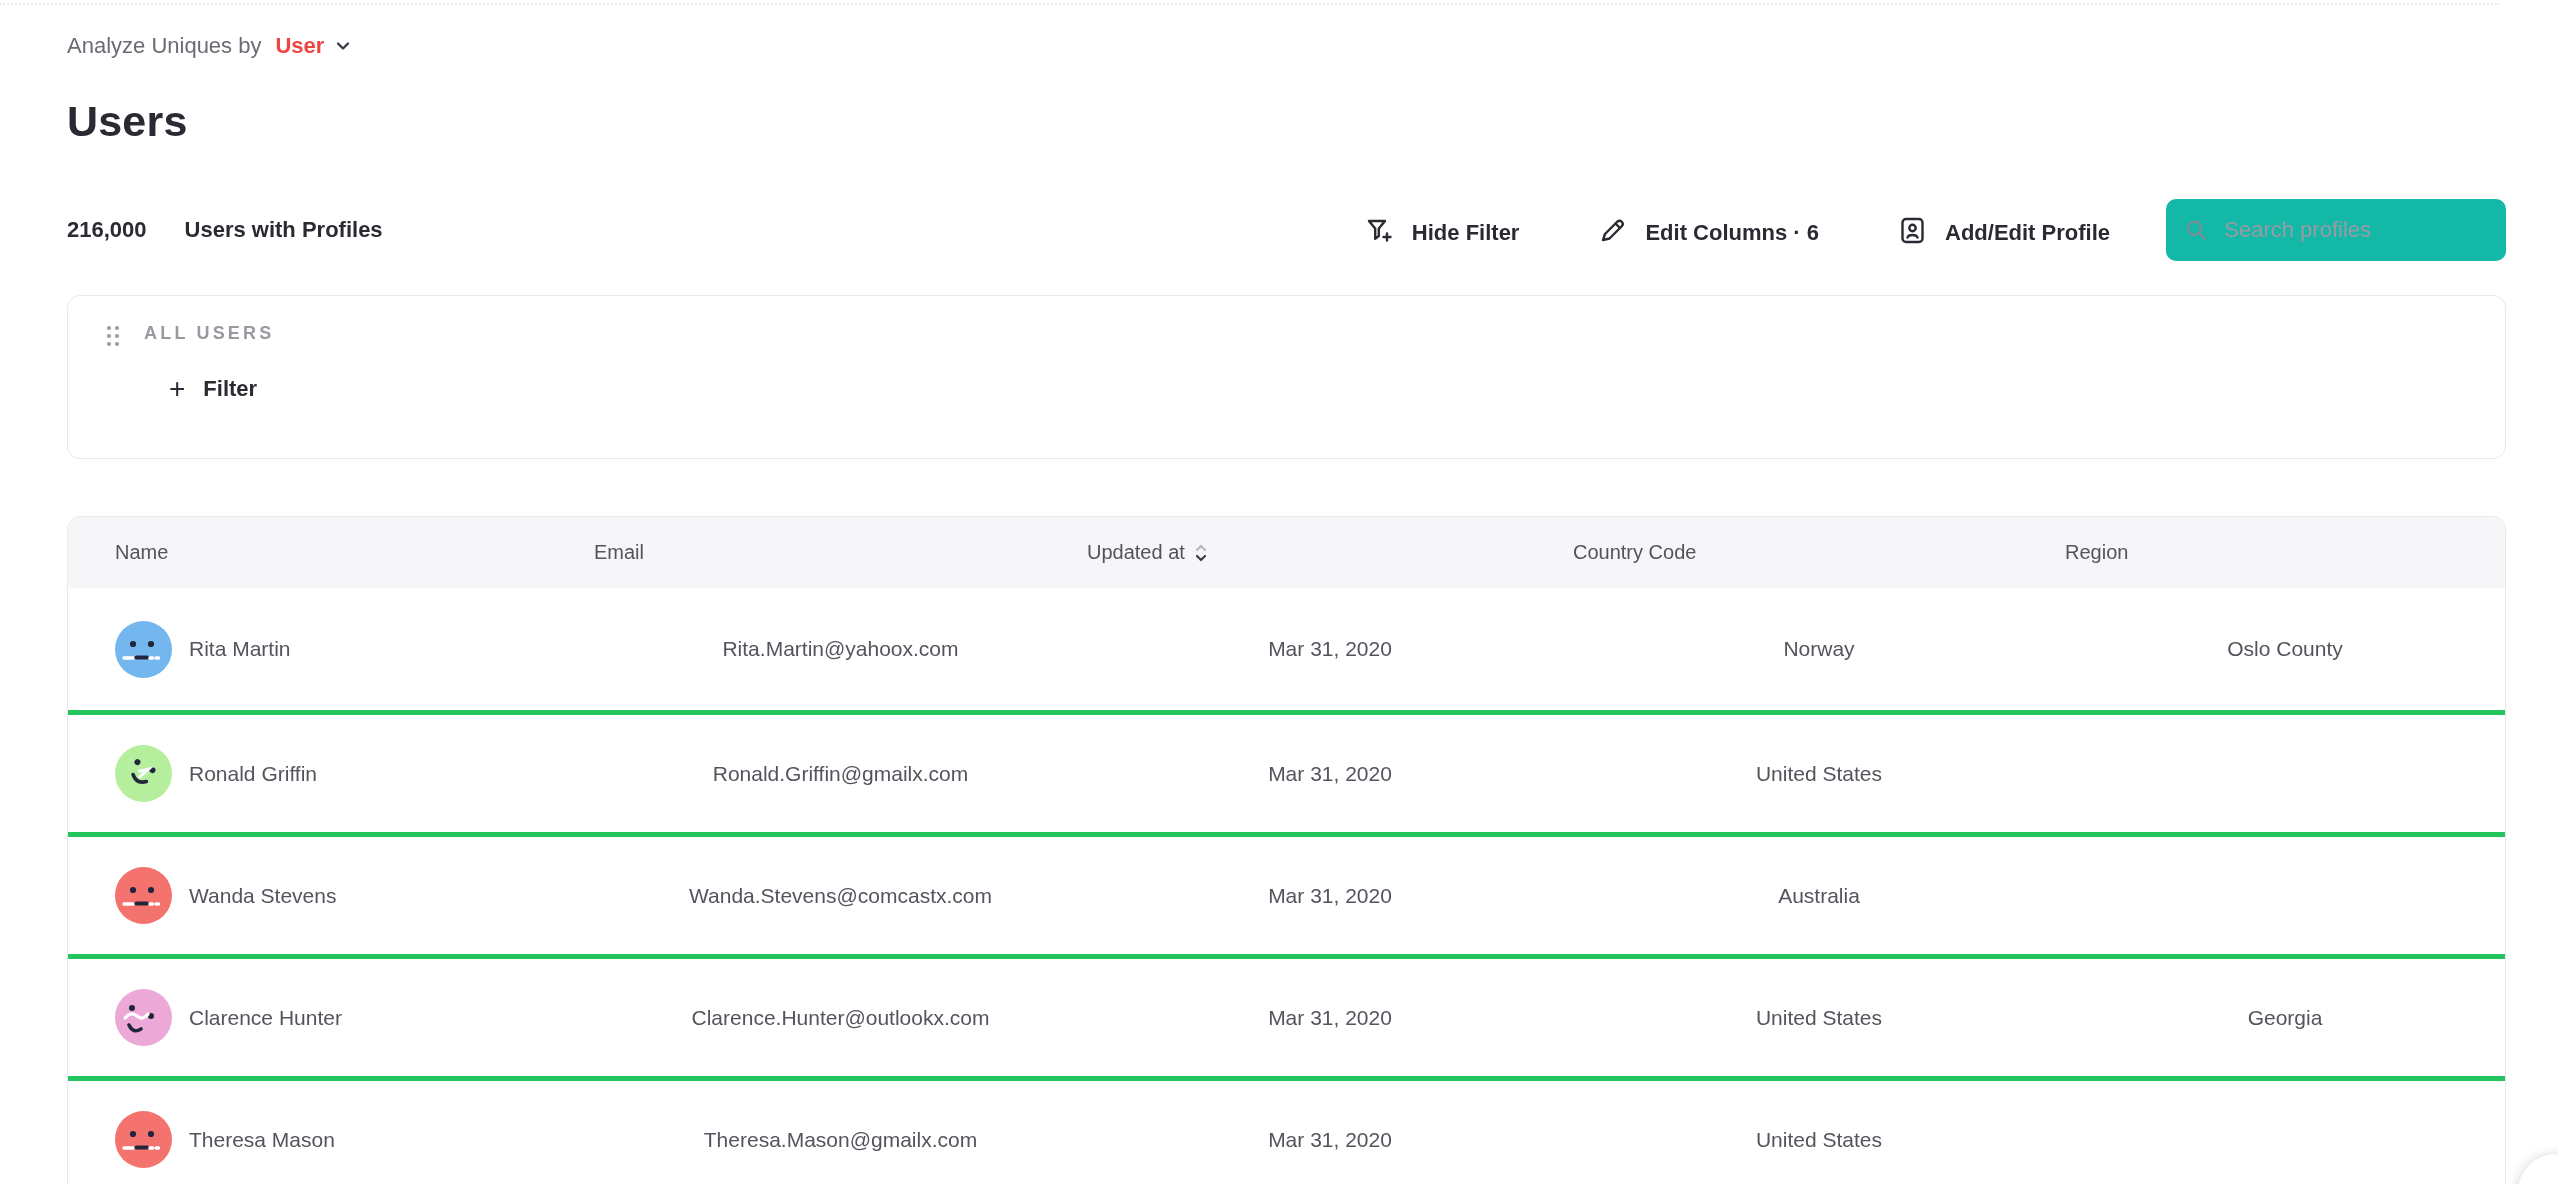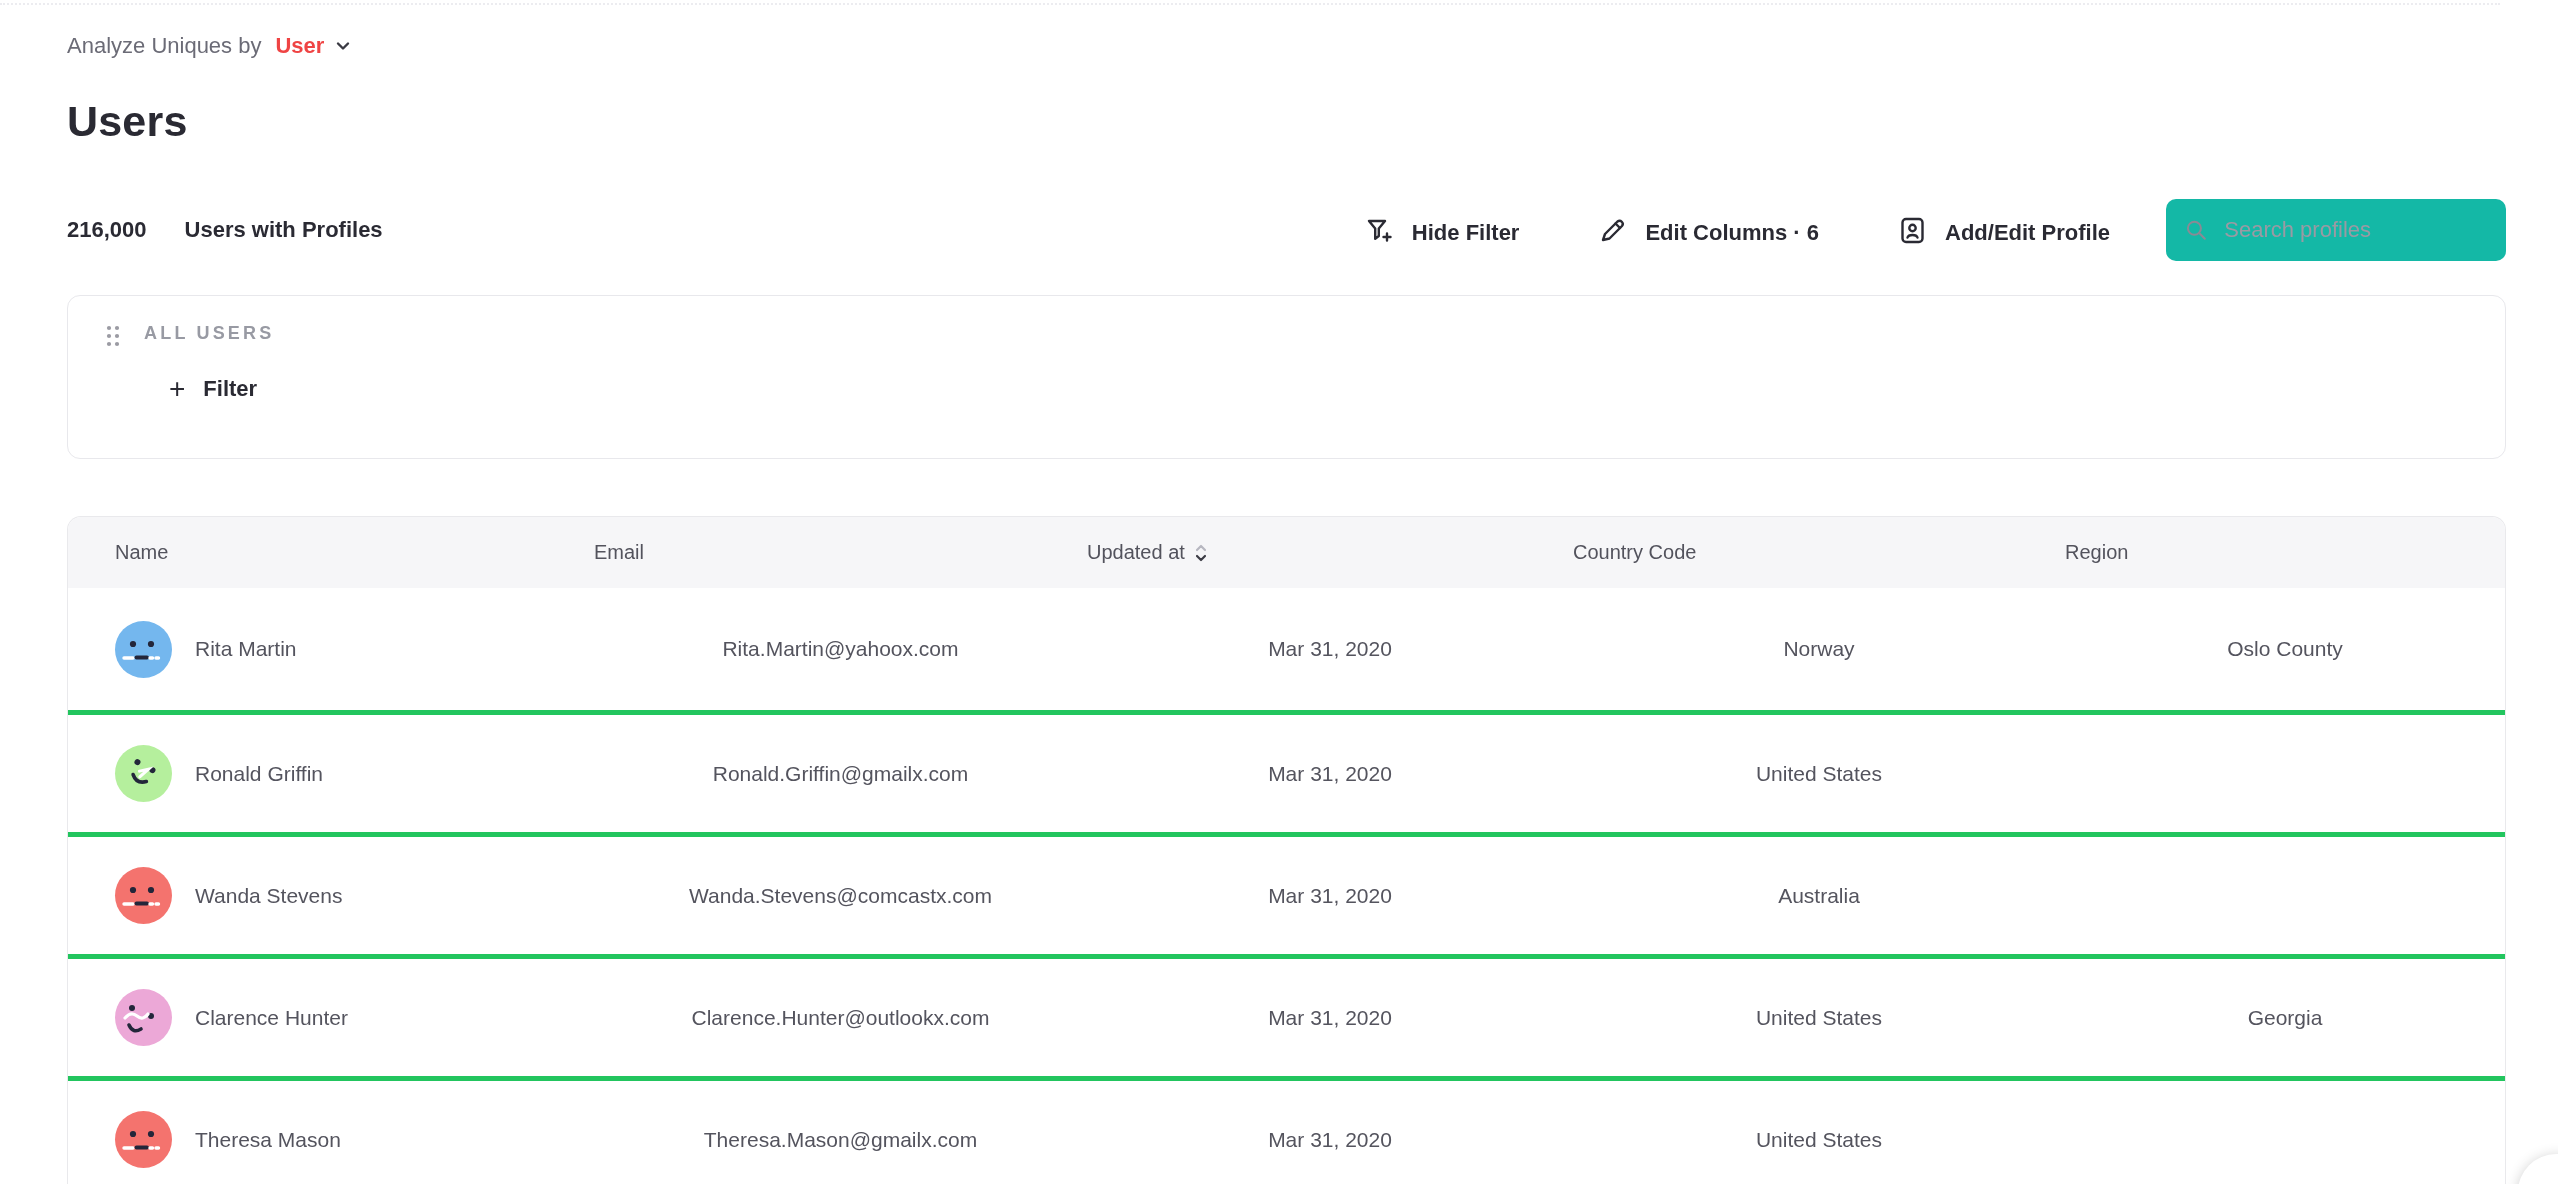--- a/index.html
+++ b/index.html
@@ -34,21 +34,21 @@
   .group-label { font-size:18px; font-weight:700; letter-spacing:3.2px; color:#989aa3; }
   .add-filter { margin-top:27px; margin-left:66px; display:flex; align-items:center; gap:18px; font-size:22px; font-weight:700; color:#2a2a33; cursor:pointer; width:max-content; }
   .plus-glyph { font-size:28px; font-weight:400; line-height:20px; color:#2a2a33; }
 
   
   .table-card { margin-top:57px; width:2439px; border:1px solid #e9e9ec; border-bottom:none; border-radius:14px 14px 0 0; overflow:hidden; }
   .t-row { display:grid; grid-template-columns:479px 493px 486px 492px 1fr; padding-left:47px; align-items:center; background:#fff;text-align:center; }
   .t-head { background:#f6f6f8; height:71px; font-size:20px; font-weight:500; color:#53535d; }
   .t-body-row { height:122px; border-top:5px solid #22c55e; font-size:21px; color:#54545e; }
   .t-head .th { display:flex; align-items:center; gap:8px; }
-  .name-cell { display:flex; align-items:center; gap:23px; }
+  .name-cell { display:flex; align-items:center; gap:17px; }
   .avatar { width:57px; height:57px; border-radius:50%; flex:0 0 57px; }
   .sort-icon { display:inline-flex; flex-direction:column; }
 
   
   .corner-fab { position:absolute; right:-36px; bottom:-32px; width:76px; height:76px; border-radius:50%; background:#fff;
     box-shadow:0 2px 14px rgba(0,0,0,.20); }
 
   svg { display:block; }
 </style>
 </head>

